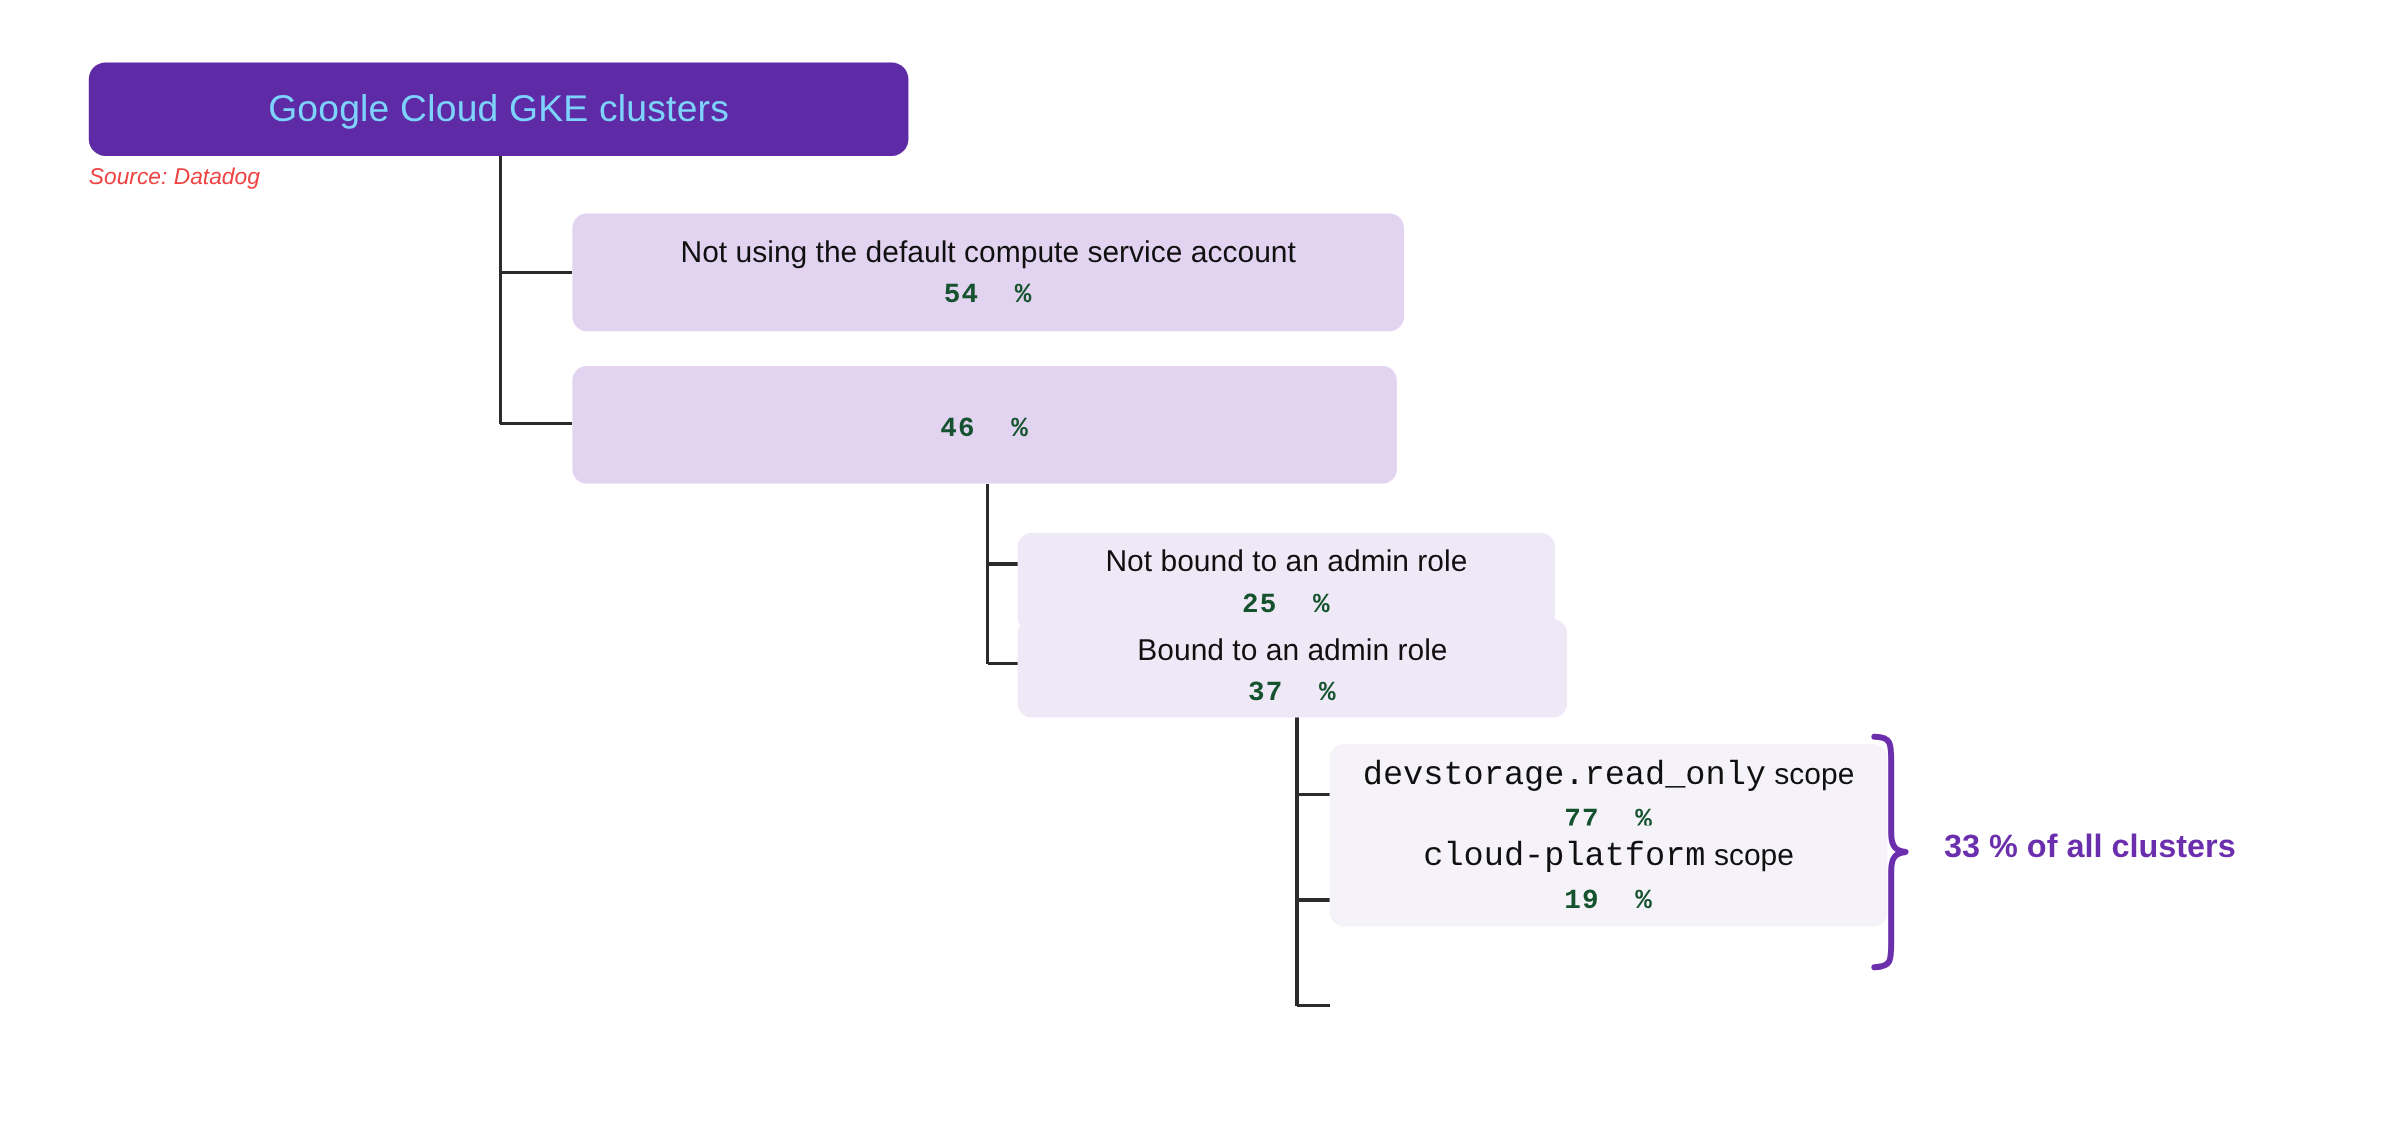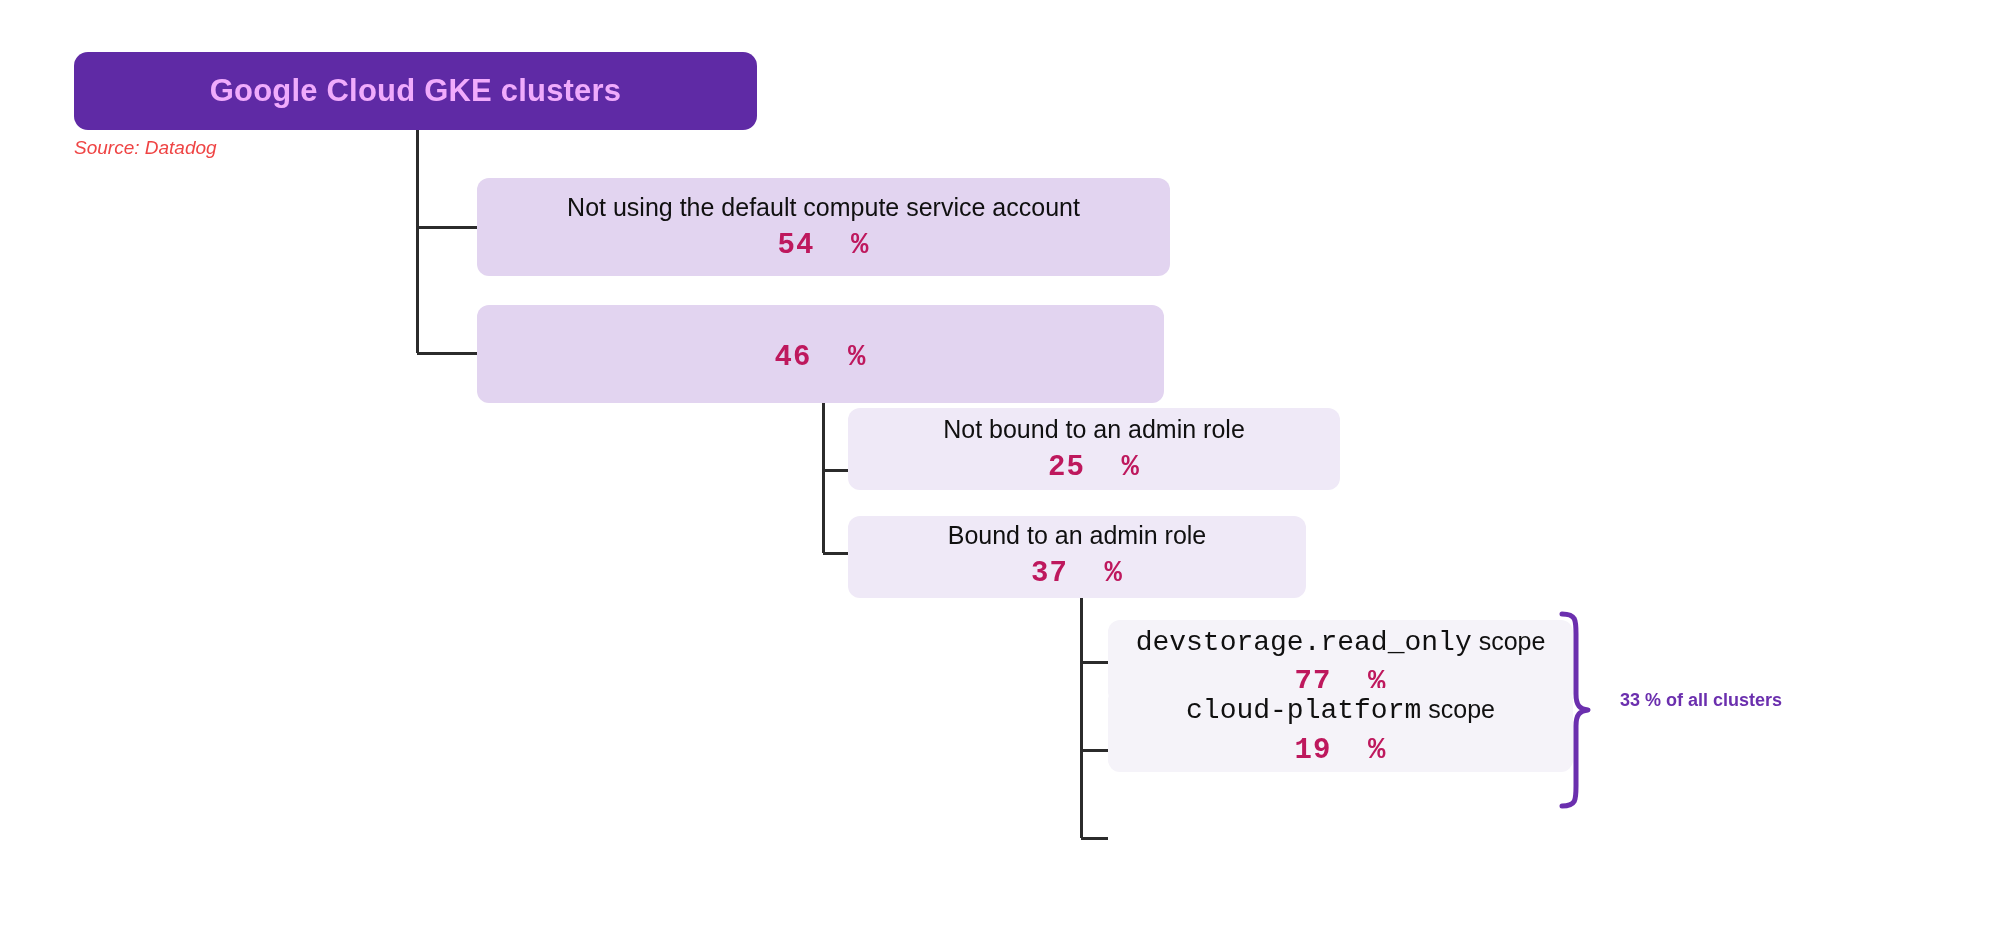--- a/index.html
+++ b/index.html
@@ -39,23 +39,23 @@
     width: 683px;
     height: 78px;
     background: #5f2aa5;
     border-radius: 14px;
     display: flex;
     align-items: center;
     justify-content: center;
     box-sizing: border-box;
   }
   .root-label {
-    color: #f0abfc;
+    color: #7dd3fc;
     font-size: 31px;
-    font-weight: bold;
+    font-weight: normal;
     letter-spacing: 0.2px;
     white-space: nowrap;
   }
 
   .source-note {
     position: absolute;
     left: 74px;
     top: 137px;
     font-size: 19px;
     font-style: italic;
@@ -81,44 +81,44 @@
     text-align: center;
     white-space: nowrap;
   }
   .node .title .mono {
     font-family: "Liberation Mono", "DejaVu Sans Mono", monospace;
     font-size: 28px;
   }
   .node .value {
     margin-top: 6px;
     font-family: "Liberation Mono", "DejaVu Sans Mono", monospace;
-    font-size: 29px;
+    font-size: 23px;
     font-weight: bold;
-    color: #be185d;
+    color: #14532d;
     letter-spacing: 1px;
     white-space: pre;
   }
 
   .tier1 { background: #e2d4f0; }
   .tier2 { background: #efe9f7; }
   .tier3 { background: #f5f3f9; }
 
   
   .brace-wrap {
     position: absolute;
     left: 1556px;
     top: 610px;
     width: 40px;
     height: 200px;
   }
   .annotation {
     position: absolute;
     left: 1620px;
     top: 690px;
-    font-size: 18px;
+    font-size: 27px;
     font-weight: bold;
     color: #6b2fae;
     white-space: nowrap;
   }
 </style>
 </head>
 <body>
 
 <div id="canvas">
 
@@ -147,21 +147,21 @@
 
   <div class="node tier1" style="left:477px; top:178px; width:693px; height:98px;">
     <div class="title">Not using the default compute service account</div>
     <div class="value"><span>54</span>&nbsp;&nbsp;<span>%</span></div>
   </div>
 
   <div class="node tier1" style="left:477px; top:305px; width:687px; height:98px;">
     <div class="value"><span>46</span>&nbsp;&nbsp;<span>%</span></div>
   </div>
 
-  <div class="node tier2" style="left:848px; top:408px; width:492px; height:82px;">
+  <div class="node tier2" style="left:848px; top:444px; width:448px; height:82px;">
     <div class="title">Not bound to an admin role</div>
     <div class="value"><span>25</span>&nbsp;&nbsp;<span>%</span></div>
   </div>
 
   <div class="node tier2" style="left:848px; top:516px; width:458px; height:82px;justify-content:flex-end;">
     <div class="title">Bound to an admin role</div>
     <div class="value"><span>37</span>&nbsp;&nbsp;<span>%</span></div>
   </div>
 
   <div class="node tier3" style="left:1108px; top:620px; width:465px; height:84px;">

